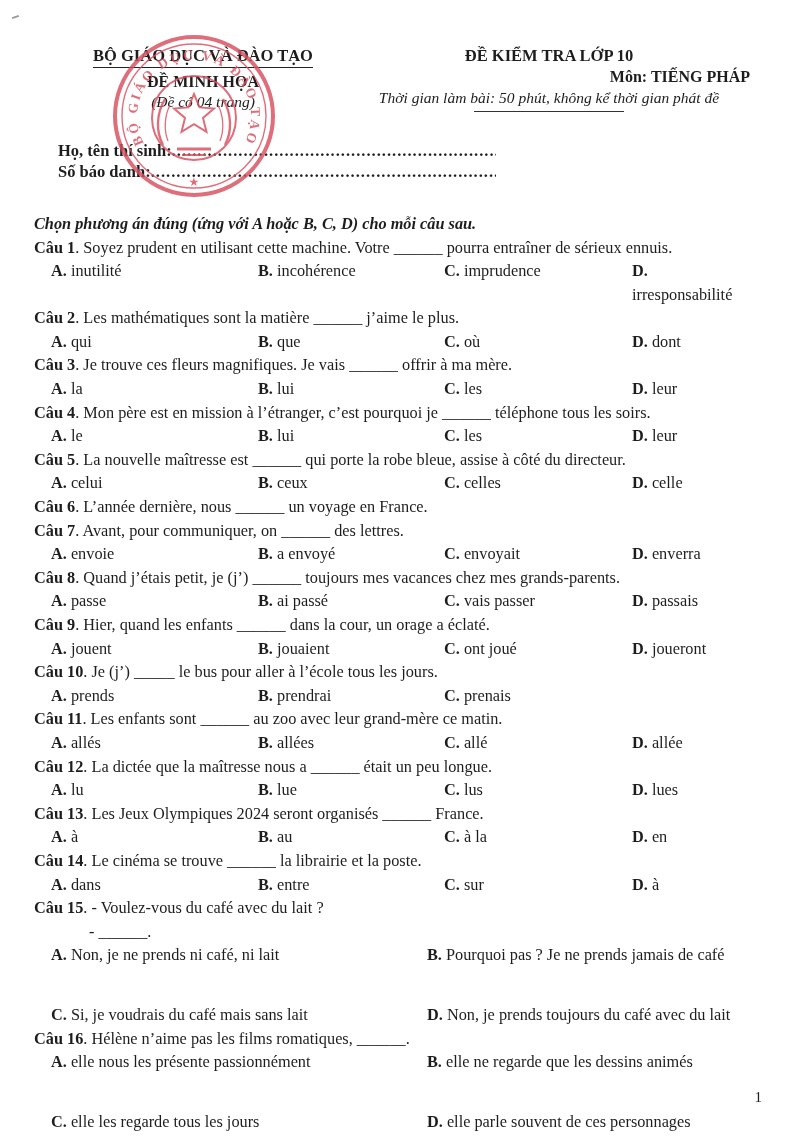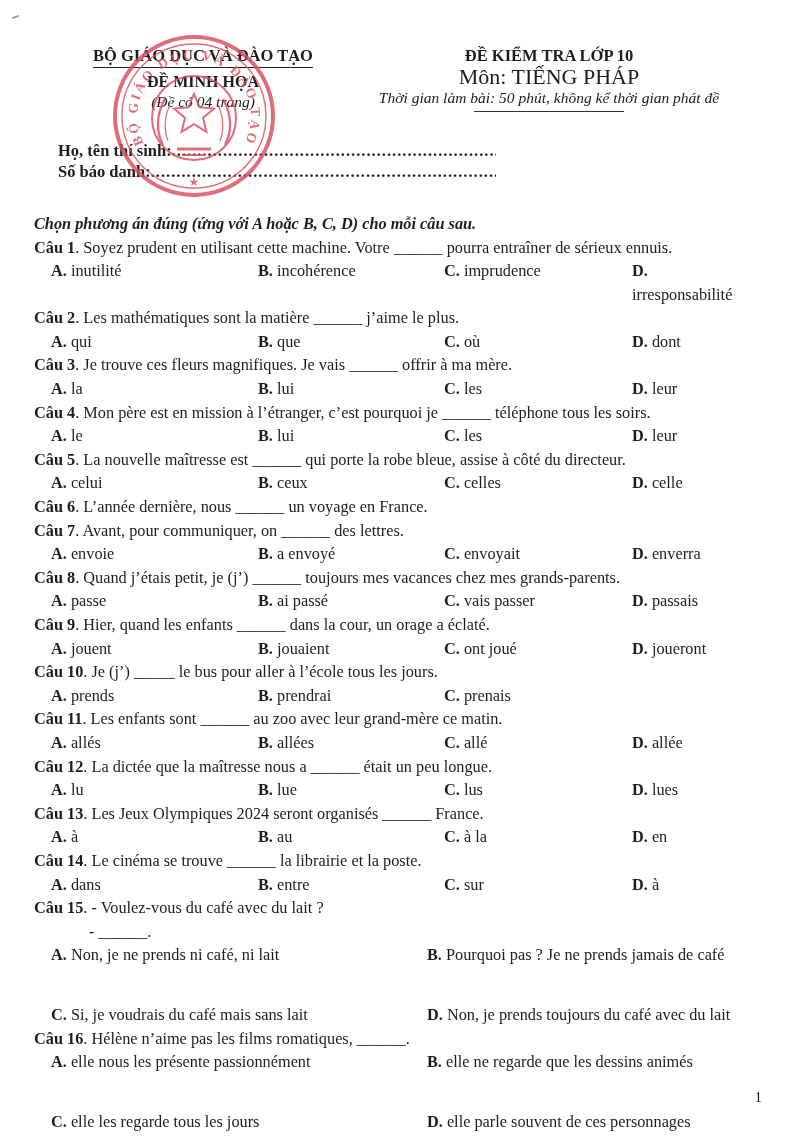--- a/index.html
+++ b/index.html
@@ -17,21 +17,21 @@
 
   
   .header { display:flex; padding:46px 50px 0 58px; }
   .header-left { width:290px; text-align:center; }
   .ministry { font-weight:bold; font-size:16.5px; display:inline-block;
               border-bottom:1.6px solid #222; padding-bottom:1px; line-height:20px; }
   .exam-type { font-weight:bold; font-size:16px; margin-top:4px; line-height:20px; }
   .pages-note { font-style:italic; font-size:15.5px; line-height:20px; }
   .header-right { flex:1; text-align:center; }
   .exam-title { font-weight:bold; font-size:16.5px; line-height:20px; }
-  .exam-subject { font-weight:normal; font-size:22px; line-height:21px; }
+  .exam-subject { font-weight:bold; font-size:16px; line-height:21px;text-align:right; }
   .exam-duration { font-style:italic; font-size:15.5px; line-height:21px;text-align:center; }
   .duration-underline { width:150px; border-bottom:1.6px solid #333; margin:3px auto 0 auto; }
 
   
   .seal { position:absolute; left:111px; top:33px; width:166px; height:166px;
           opacity:.82; pointer-events:none; }
 
   
   .student-info { margin:28px 0 0 58px; font-weight:bold; font-size:16.5px; }
   .student-line { display:flex; width:438px; line-height:21px; white-space:nowrap; overflow:hidden; }

